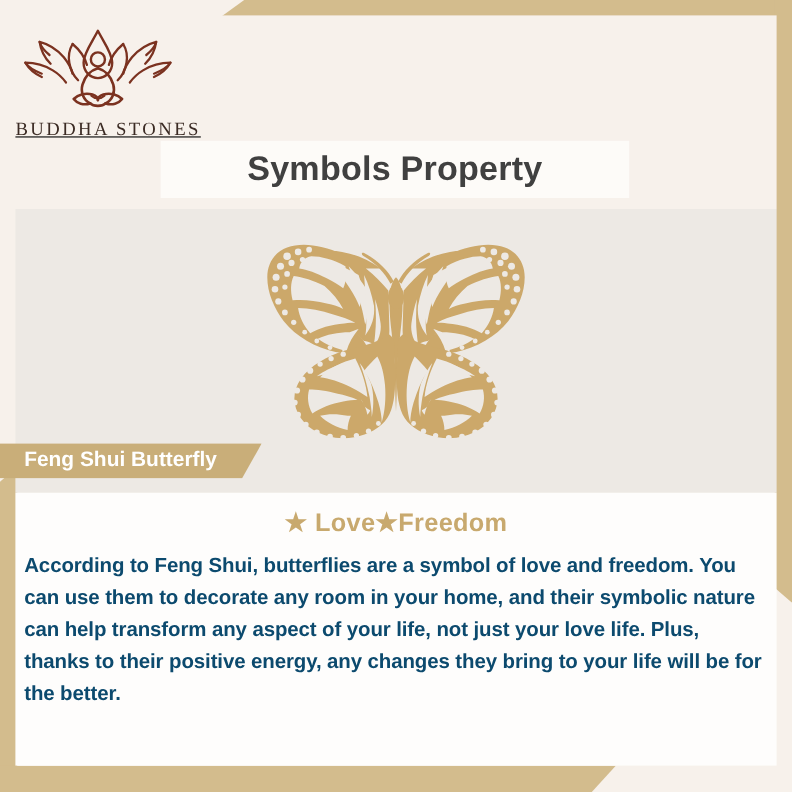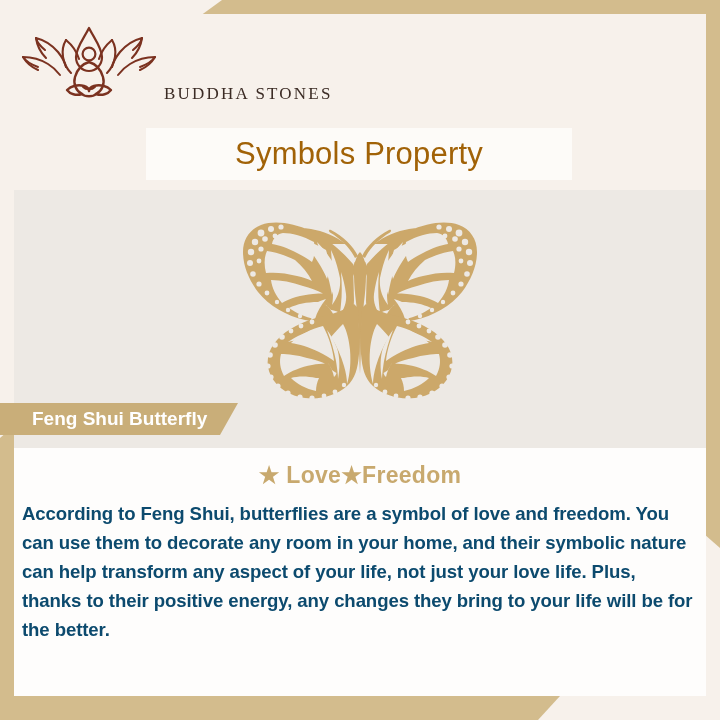--- a/index.html
+++ b/index.html
@@ -69,22 +69,23 @@
     height: 176px;
     background: #F7F1EB;
   }
 
   #logo-block {
     position: absolute;
     left: 0;
     right: 0;
     top: 10px;
     display: flex;
-    flex-direction: row;
-    align-items: flex-end;
+    flex-direction: column;
+    align-items: flex-start;
+    text-decoration: underline;
   }
   #logo-mark {
     width: 150px;
     height: 80px;
     display: block;
   }
   #brand-name {
     margin-top: 4px;
     font-family: "Liberation Serif", serif;
     font-size: 17px;
@@ -100,22 +101,22 @@
     top: 114px;
     width: 426px;
     height: 52px;
     background: #FDFBF8;
     display: flex;
     align-items: center;
     justify-content: center;
   }
   #title-text {
     font-size: 31px;
-    font-weight: 400;
-    color: #a16207;
+    font-weight: 700;
+    color: #404040;
     letter-spacing: 0.2px;
     white-space: nowrap;
   }
 
   
   #butterfly-panel {
     position: absolute;
     left: 14px;
     top: 190px;
     width: 692px;
@@ -141,21 +142,21 @@
     height: 32px;
     background: #C9AE79;
     clip-path: polygon(0 0, 100% 0, calc(100% - 18px) 100%, 0 100%);
     display: flex;
     align-items: center;
   }
   #fengshui-label {
     color: #FFFFFF;
     font-size: 19px;
     font-weight: 700;
-    padding-left: 32px;
+    padding-left: 22px;
     white-space: nowrap;
   }
 
   
   #text-panel {
     position: absolute;
     left: 14px;
     top: 448px;
     width: 692px;
     height: 248px;

